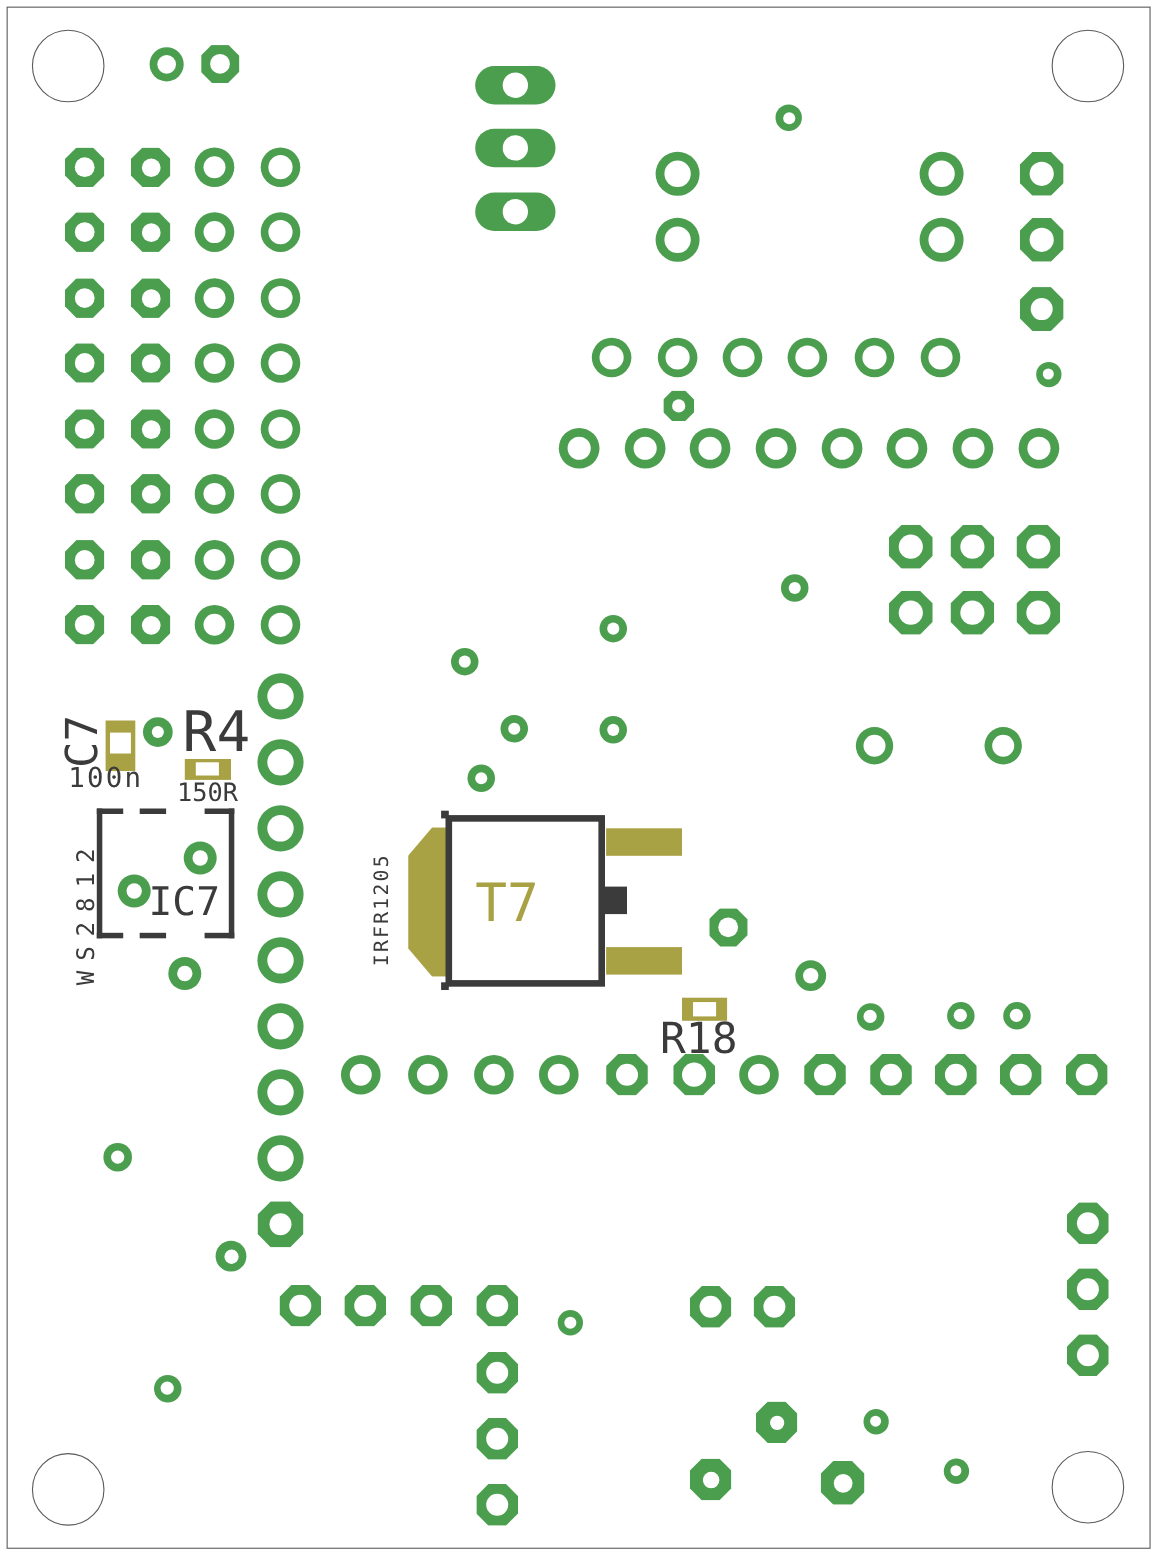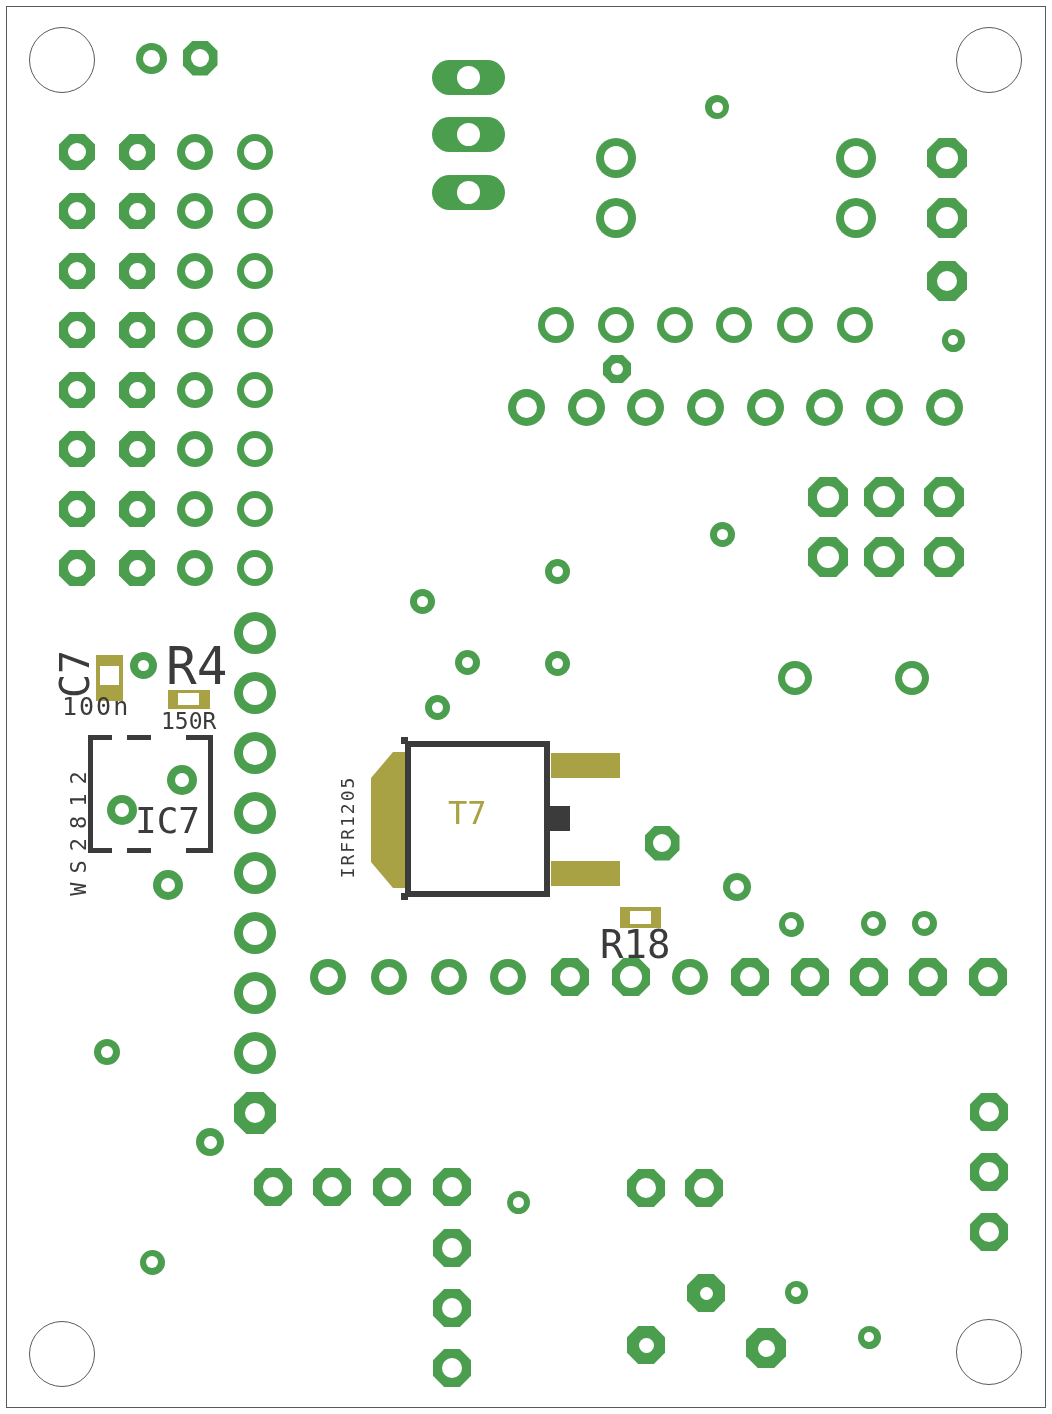--- a/index.html
+++ b/index.html
@@ -454,21 +454,21 @@
     </div>
 
   <div>
     <div id="t7-tab"></div>
     <div id="t7-body"></div>
     <div class="smd" style="left:551px;top:753px;width:69px;height:25px"></div>
     <div class="smd" style="left:551px;top:861px;width:69px;height:25px"></div>
     <div class="silk" style="left:549px;top:806px;width:21px;height:25px"></div>
     <div class="silk" style="left:401px;top:737px;width:7px;height:7px"></div>
     <div class="silk" style="left:401px;top:893px;width:7px;height:7px"></div>
-    <div class="hlabel olive-text" style="left:448px;top:797px;font-size:32px">T7</div>
+    <div class="hlabel olive-text" style="left:432px;top:797px;font-size:48px">T7</div>
     <div class="vlabel" style="left:348px;top:827px;font-size:18px;letter-spacing:2px">IRFR1205</div>
   </div>
 
   <div>
     <div class="silk" style="left:88px;top:735px;width:5px;height:118px"></div>
     <div class="silk" style="left:88px;top:735px;width:24px;height:5px"></div>
     <div class="silk" style="left:88px;top:848px;width:24px;height:5px"></div>
     <div class="silk" style="left:127px;top:735px;width:24px;height:5px"></div>
     <div class="silk" style="left:127px;top:848px;width:24px;height:5px"></div>
     <div class="silk" style="left:208px;top:735px;width:5px;height:118px"></div>

